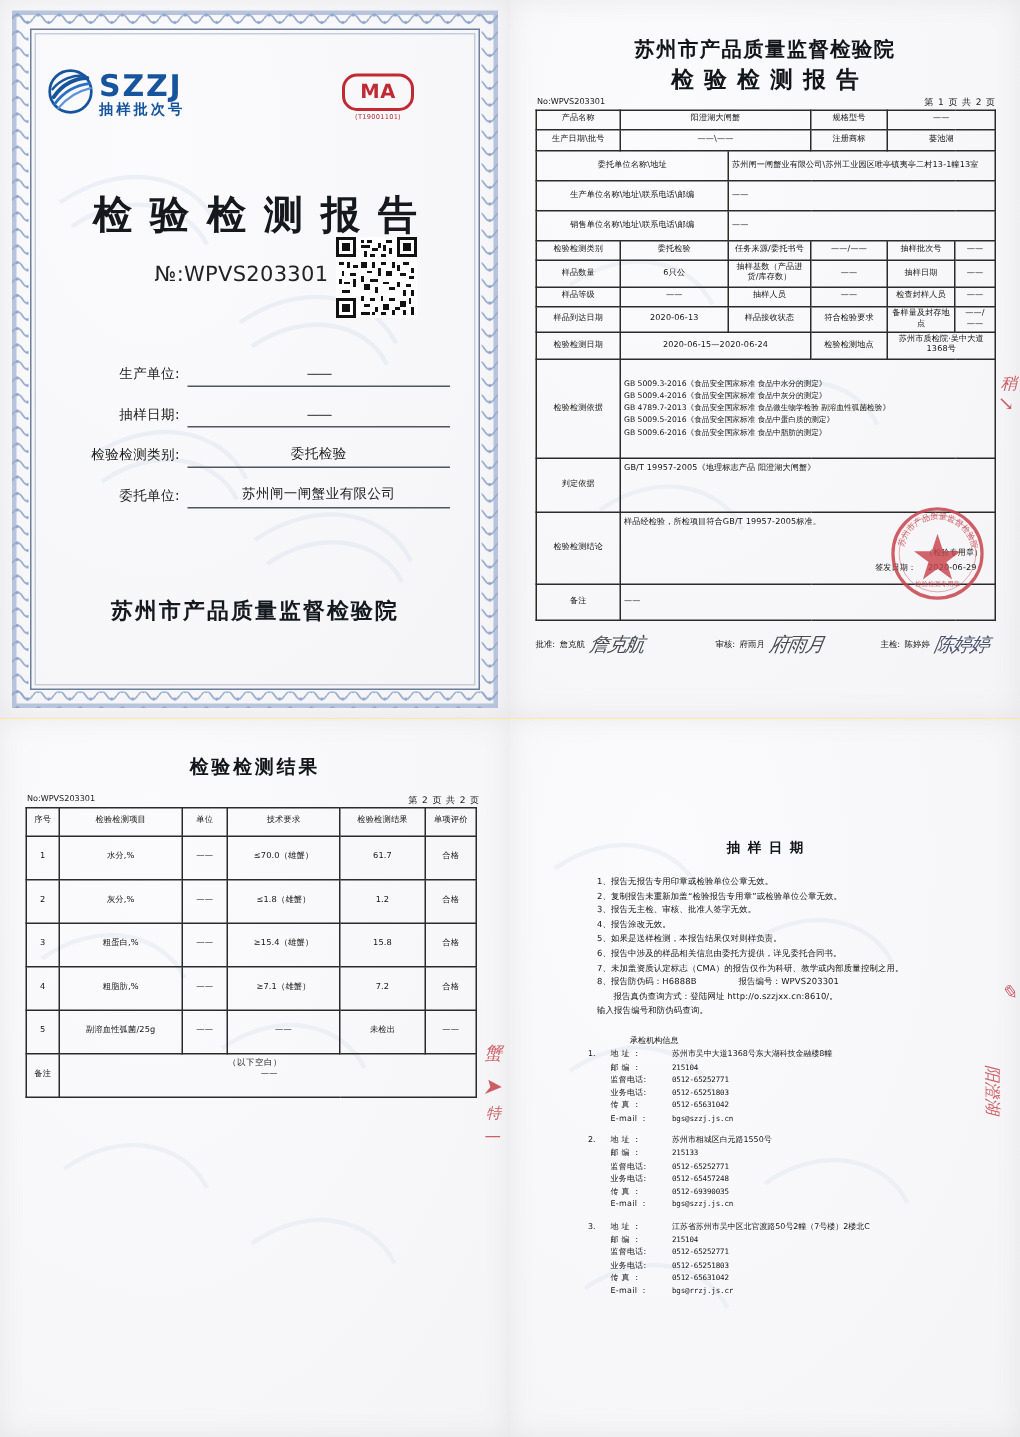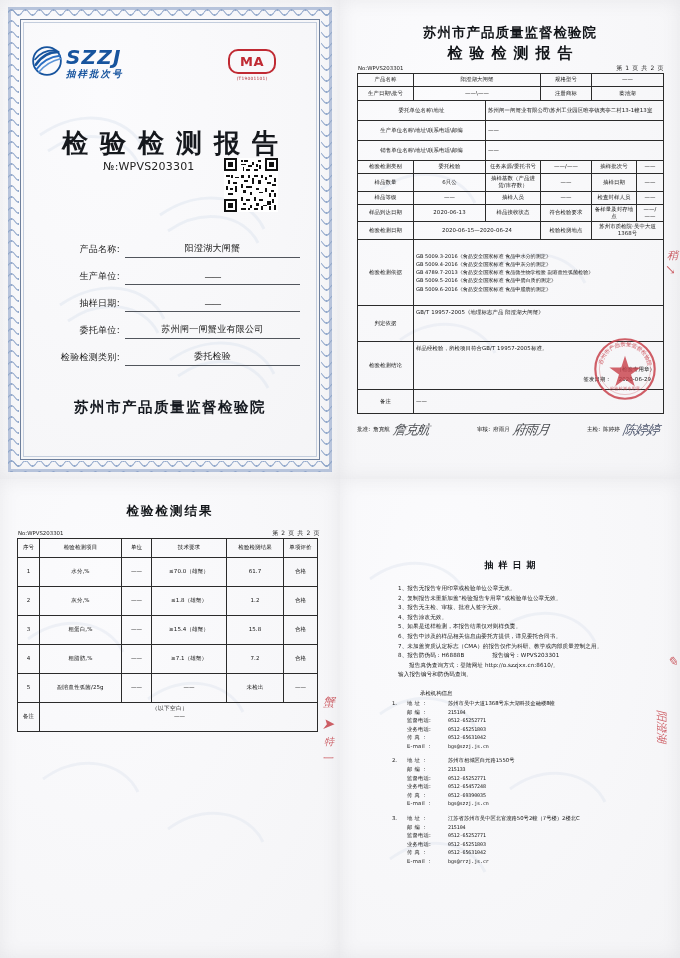--- a/index.html
+++ b/index.html
@@ -27,35 +27,35 @@
   .cover-border-outer{position:absolute;left:8px;top:7px;right:8px;bottom:7px;
       border:3px solid #b9c6de;}
   .cover-lace{position:absolute;left:8px;top:7px;right:8px;bottom:7px;}
   .cover-border-inner{position:absolute;left:20px;top:19px;right:20px;bottom:19px;
       border:1px solid #6d7f9c;}
   .cover-inner2{position:absolute;left:23px;top:22px;right:23px;bottom:22px;
       border:1px solid #c3cddd;}
 
   .logo-row{position:absolute;left:32px;top:46px;right:32px;height:44px;}
   .szzj{position:absolute;left:0;top:0;display:flex;align-items:center;gap:4px;}
-  .szzj-text{display:flex;flex-direction:column;line-height:1;font-style:italic;}
+  .szzj-text{display:flex;flex-direction:column;line-height:1;}
   .szzj-en{font-family:"DejaVu Sans","Liberation Sans",sans-serif;font-weight:bold;
       font-size:20px;letter-spacing:1.2px;color:#17549e;}
   .szzj-cn{font-size:9.5px;letter-spacing:2px;color:#17549e;margin-top:2px;font-weight:bold;}
   .cma{position:absolute;right:32px;top:3px;text-align:center;}
   .cma-oval{width:44px;height:21px;border:2.2px solid #c02a33;border-radius:10px/10px;
       display:flex;align-items:center;justify-content:center;}
   .cma-oval span{font-size:13px;font-weight:bold;color:#c02a33;letter-spacing:.4px;
       font-family:"DejaVu Sans",sans-serif;}
   .cma-no{font-size:4.4px;color:#b0323a;margin-top:2px;letter-spacing:.2px;}
 
   .cover-title{position:absolute;left:0;right:0;top:126px;text-align:center;
       font-size:26px;font-weight:bold;letter-spacing:12px;color:#15181d;
       font-family:"DejaVu Sans","Liberation Sans",sans-serif;text-indent:12px;}
-  .cover-no{position:absolute;left:103px;top:160px;font-size:11px;color:#222;letter-spacing:.2px;}
+  .cover-no{position:absolute;left:103px;top:175px;font-size:14px;color:#222;letter-spacing:.2px;}
   .qr{position:absolute;right:62px;top:158px;width:54px;height:54px;}
 
   .fields{position:absolute;left:46px;top:236px;right:40px;}
   .frow{display:flex;align-items:flex-end;height:22px;margin-bottom:5px;}
   .flabel{font-size:9px;color:#1b1b1b;white-space:nowrap;text-align:right;width:74px;
       padding-bottom:2px;letter-spacing:.3px;}
   .fline{flex:1;border-bottom:1px solid #51555c;margin-left:5px;text-align:center;
       font-size:9px;padding-bottom:2px;color:#1b1b1b;letter-spacing:.3px;}
   .dash{letter-spacing:-1px;}
 
@@ -267,38 +267,34 @@
         <rect x="23" y="23" width="2" height="2"></rect>
           <rect x="26" y="22" width="1" height="2"></rect>
         <rect x="24" y="26" width="1" height="2"></rect>
           <rect x="27" y="25" width="1" height="3"></rect>
       </g>
     </svg>
   </div>
 
   <div class="fields">
     <div class="frow">
-      <div class="flabel">产品名称:</div>
-      <div class="fline">阳澄湖大闸蟹</div>
-    </div>
-    <div class="frow">
       <div class="flabel">生产单位:</div>
       <div class="fline dash">——</div>
     </div>
     <div class="frow">
       <div class="flabel">抽样日期:</div>
       <div class="fline dash">——</div>
     </div>
     <div class="frow">
+      <div class="flabel">检验检测类别:</div>
+      <div class="fline">委托检验</div>
+    </div>
+    <div class="frow">
       <div class="flabel">委托单位:</div>
       <div class="fline">苏州闸一闸蟹业有限公司</div>
-    </div>
-    <div class="frow">
-      <div class="flabel">检验检测类别:</div>
-      <div class="fline">委托检验</div>
     </div>
   </div>
 
   <div class="cover-org">苏州市产品质量监督检验院</div>
   <div class="edge-shadow"></div>
 </div>
 
 <div class="sheet pg2">
   <div class="paper"></div>
   <div class="wm" style="left:30px;top:150px;">

